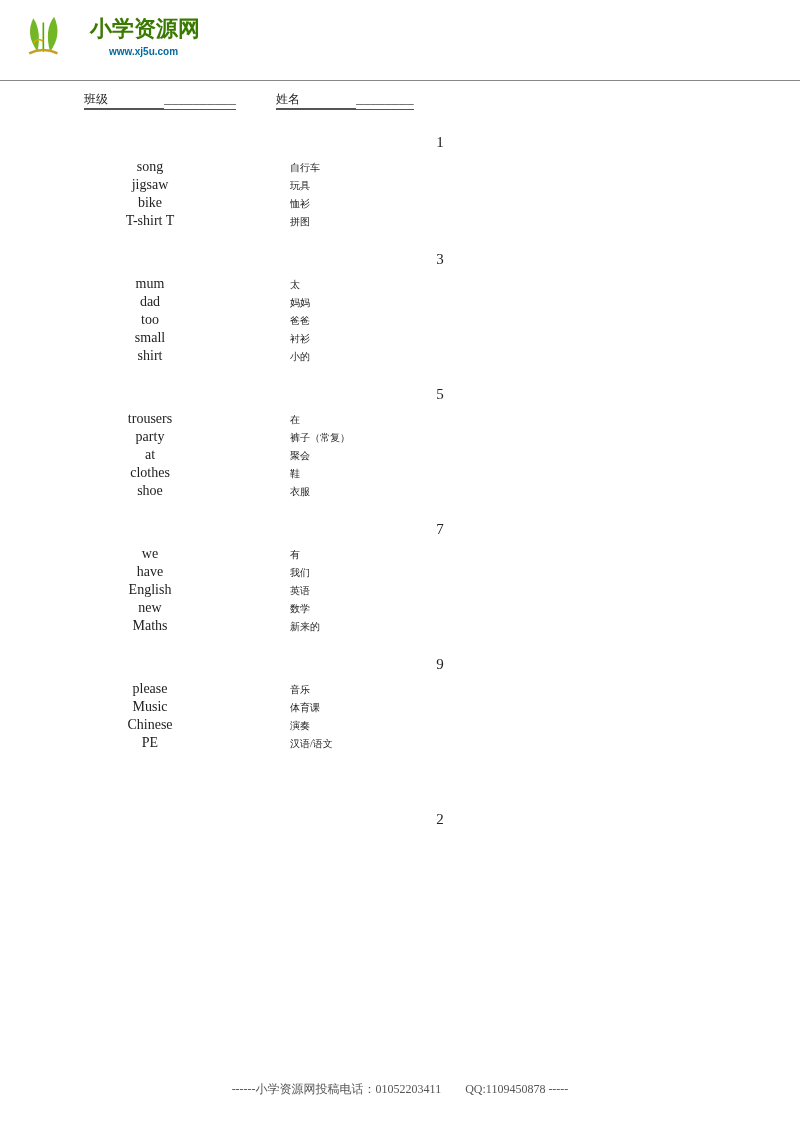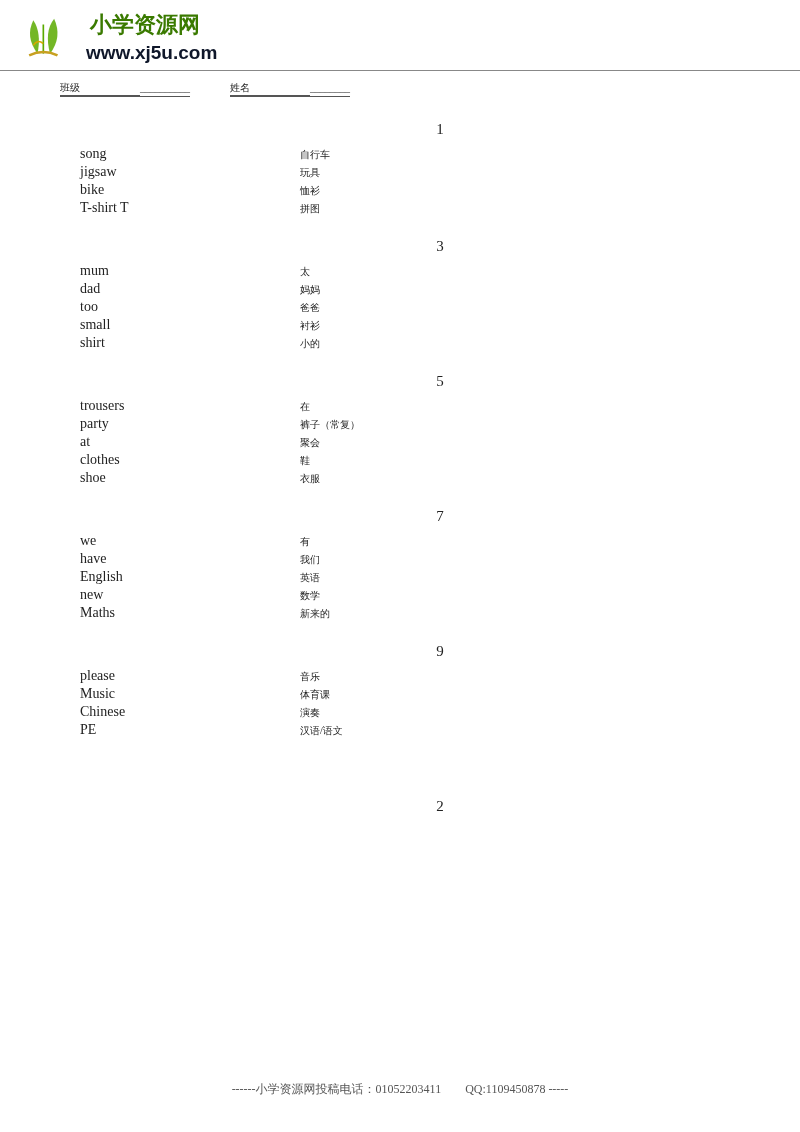--- a/index.html
+++ b/index.html
@@ -12,21 +12,21 @@
       min-height: 1132px;
       background: #fff;
       font-family: SimSun, "宋体", serif;
       font-size: 14px;
       color: #222;
       position: relative;
     }
     .header {
       display: flex;
       align-items: center;
-      padding: 10px 20px 6px 20px;
+      padding: 10px 20px 20px 20px;
       border-bottom: 1.5px solid #888;
     }
     .logo-area {
       display: flex;
       flex-direction: column;
       align-items: center;
       margin-right: 0;
     }
     .logo-icon {
       width: 60px;
@@ -40,24 +40,25 @@
       margin-top: 2px;
     }
     .logo-cn {
       font-size: 22px;
       color: #3a7a00;
       font-weight: bold;
       font-family: "微软雅黑", sans-serif;
       margin-left: 4px;
     }
     .class-line {
-      padding: 10px 60px 6px 60px;
-      font-size: 10px;
+      padding: 10px 60px 6px 84px;
+      font-size: 12px;
       display: flex;
       gap: 40px;
+      font-family: Liberation Mono, monospace;
     }
     .class-line span {
       border-bottom: 1px solid #555;
       display: inline-block;
       min-width: 80px;
     }
     .main-content {
       padding: 0 60px 20px 60px;
     }
     .unit-block {
@@ -68,21 +69,22 @@
       text-align: center;
       font-size: 15px;
       font-weight: normal;
       margin-bottom: 8px;
       margin-left: 80px;
     }
     .vocab-table {
       display: flex;
       flex-direction: column;
       gap: 2px;
-      margin-left: 20px;
+      margin-left: 10px;
+      text-align: center;
     }
     .vocab-row {
       display: flex;
       flex-direction: row;
       align-items: baseline;
       gap: 0;
     }
     .eng-word {
       width: 160px;
       font-size: 14px;
@@ -119,21 +121,21 @@
 
           <path d="M27,50 Q27,35 27,15" stroke="#5aaa00" stroke-width="2" fill="none"></path>
 
           <path d="M10,52 Q27,44 44,52" stroke="#c8a020" stroke-width="3" fill="none"></path>
 
           <path d="M15,40 Q20,32 27,38" stroke="#d4a800" stroke-width="2" fill="none"></path>
         </g>
       </svg>
       <div>
         <div class="logo-cn">小学资源网</div>
-        <div class="logo-url" style="color:#0f172a;font-family:Arial,sans-serif;font-size:19px;font-weight:bold;">www.xj5u.com</div>
+        <div class="logo-url" style="color:#0369a1;font-family:Arial,sans-serif;font-size:10px;font-weight:bold;margin-left:23px;">www.xj5u.com</div>
       </div>
     </div>
   </div>
 </div>
 
 <div class="class-line">
   <span>
     <span>班级</span>__________
   </span>
   <span>

